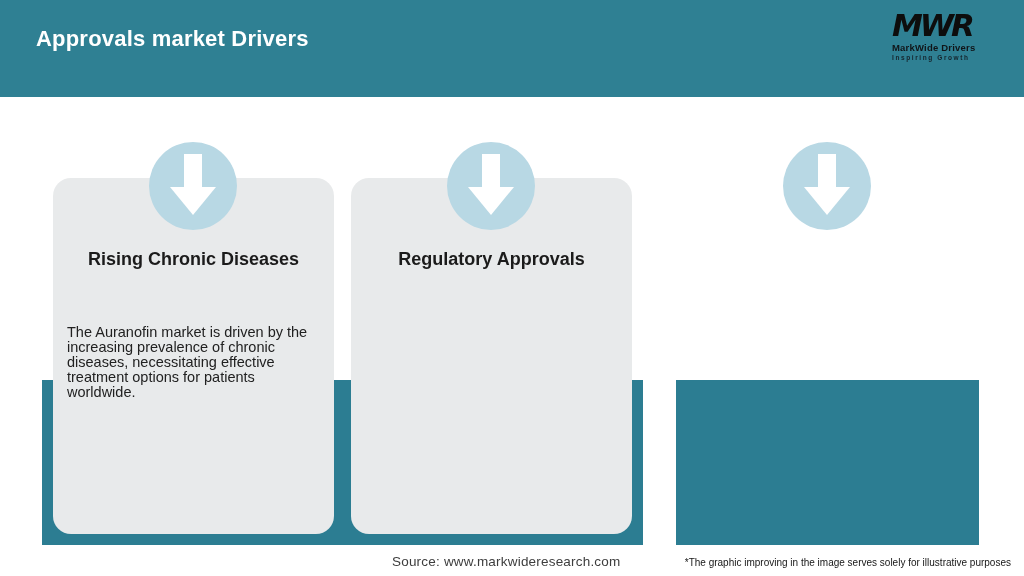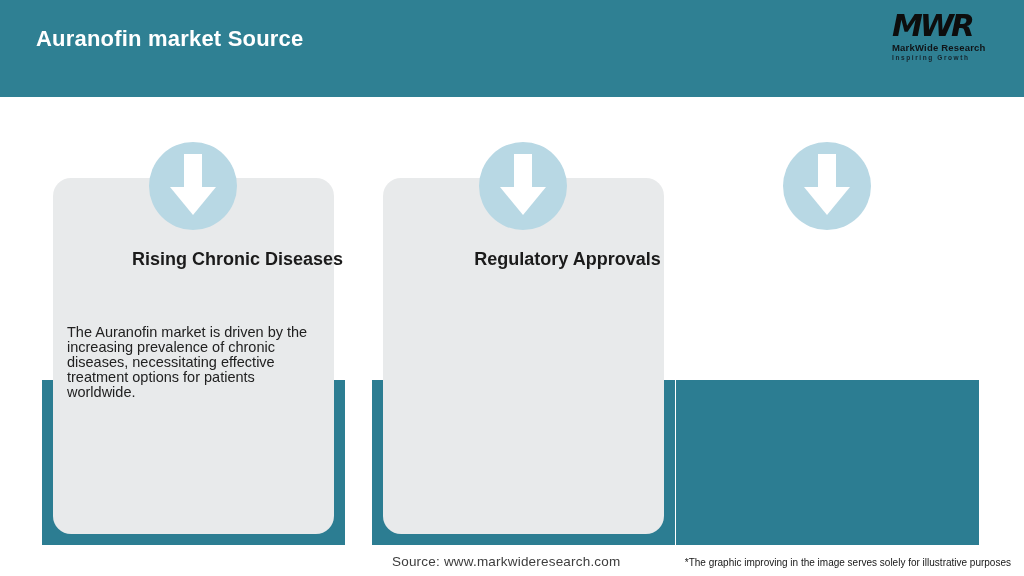--- a/index.html
+++ b/index.html
@@ -26,62 +26,62 @@
     letter-spacing:-3px;line-height:34px;color:#0d0d0d;
   }
   .logo-name{
     font-size:9.5px;font-weight:bold;letter-spacing:.2px;color:#101418;line-height:11px;
   }
   .logo-tagline{
     font-size:6.5px;font-weight:bold;letter-spacing:1.6px;color:#15242c;line-height:9px;
   }
   
   .column{position:absolute;top:142px;width:303px;height:404px;}
-  .col-1{left:42px;} .col-2{left:372px;} .col-3{left:676px;}
+  .col-1{left:42px;} .col-2{left:340px;} .col-3{left:676px;}
   .backing{
     position:absolute;left:0;top:238px;width:303px;height:165px;
     background:#2c7d92;
   }
   .card{
     position:absolute;left:11px;top:36px;width:281px;height:356px;
     background:#e8eaeb;border-radius:18px;
   }
   .circle{
     position:absolute;left:107px;top:0;width:88px;height:88px;border-radius:50%;
     background:#b8d8e4;
   }
   .circle svg{display:block;}
   .card-title{
     position:absolute;left:0;top:68px;width:281px;
     text-align:center;font-size:18px;font-weight:bold;color:#1b1b1b;
-    line-height:26px;white-space:pre-line;margin-left:44px;
+    line-height:26px;white-space:pre-line;
   }
   .card-body{
     position:absolute;left:14px;top:147px;width:255px;
     font-size:14.5px;line-height:15px;color:#212121;
     white-space:pre-line;
   }
   
   .source-line{
     position:absolute;left:392px;top:554px;
     font-size:13.5px;font-weight:normal;color:#3d3d3d;letter-spacing:.2px;
   }
   .disclaimer{
     position:absolute;right:13px;top:557px;
     font-size:10px;color:#161616;
   }
 </style>
 </head>
 <body>
 
 <div class="header">
-  <div class="header-title">Auranofin market Source</div>
+  <div class="header-title">Approvals market Drivers</div>
   <div class="logo">
     <div class="logo-monogram">MWR</div>
-    <div class="logo-name">MarkWide Research</div>
+    <div class="logo-name">MarkWide Drivers</div>
     <div class="logo-tagline">Inspiring Growth</div>
   </div>
 </div>
 
 <div class="column col-1">
   <div class="backing"></div>
   <div class="card">
     <div class="card-title">Rising Chronic Diseases</div>
     <div class="card-body">The Auranofin market is driven by the
 increasing prevalence of chronic

